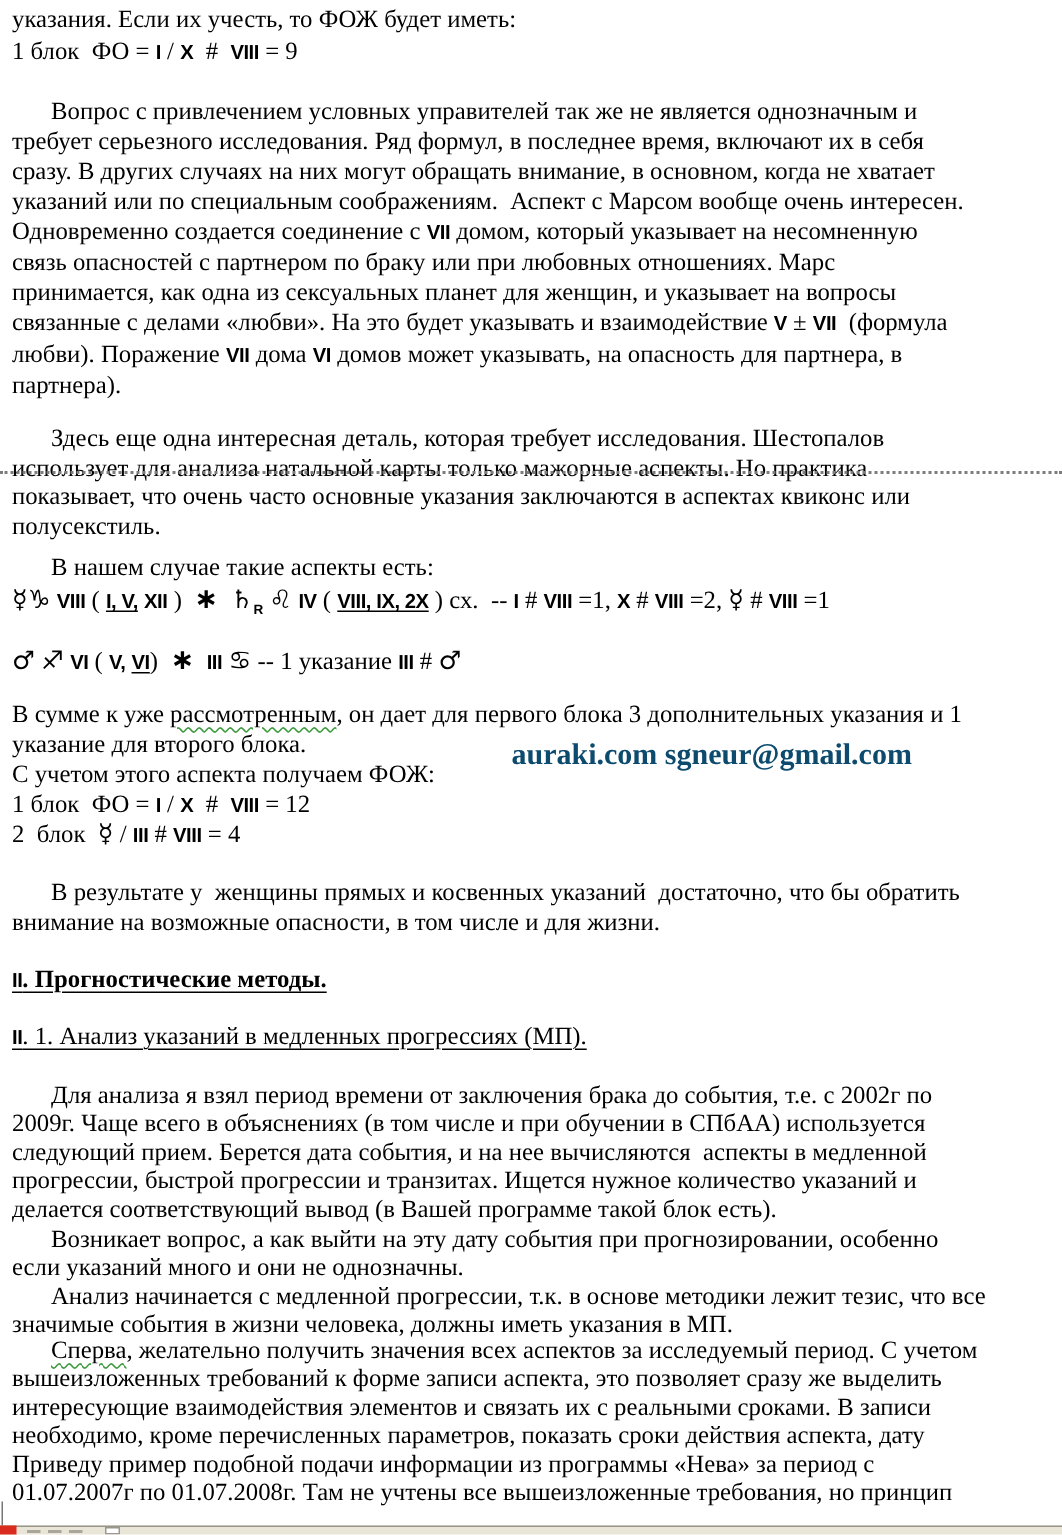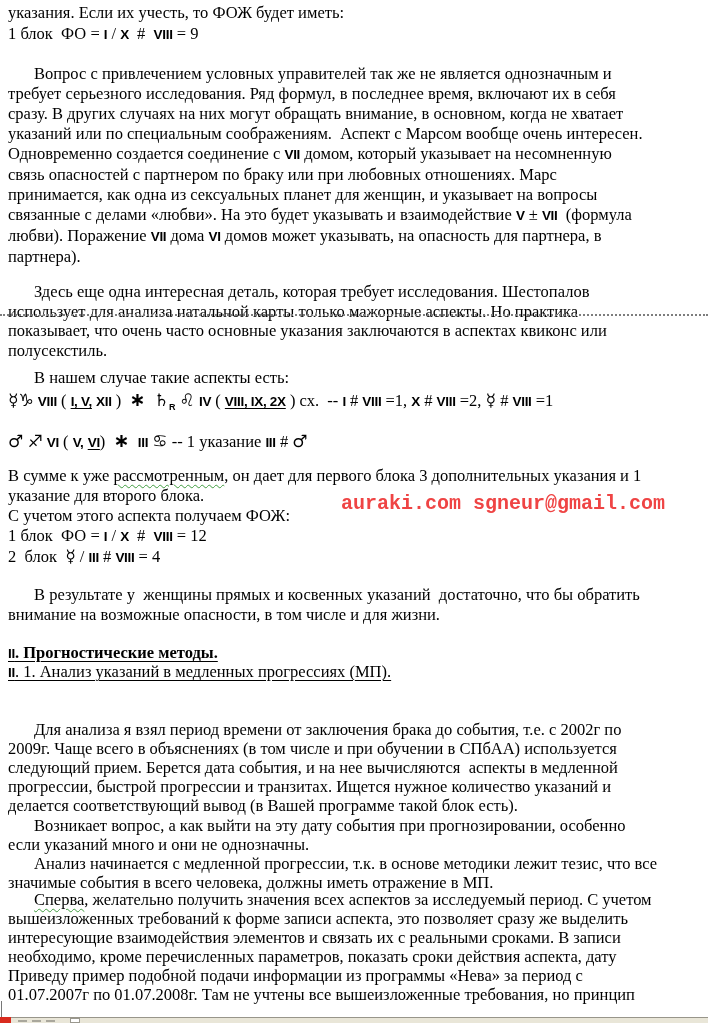--- a/index.html
+++ b/index.html
@@ -15,21 +15,21 @@
   .ind{padding-left:26px;}
   .ul{text-decoration:underline;text-underline-offset:3px;text-decoration-thickness:1px;}
   .b{font-weight:bold;}
   .rm{font-family:"Liberation Sans",sans-serif;font-weight:bold;font-size:13.5px;letter-spacing:-0.3px;}
   .rmu{font-family:"Liberation Sans",sans-serif;font-weight:bold;font-size:13.5px;letter-spacing:-0.3px;text-decoration:underline;text-underline-offset:2px;}
   .sym{font-family:"DejaVu Sans",sans-serif;font-size:17px;}
   .ast{font-family:"DejaVu Sans",sans-serif;font-weight:bold;font-size:19px;}
   .sub{font-family:"Liberation Sans",sans-serif;font-weight:bold;font-size:9px;vertical-align:sub;}
   .green{text-decoration:underline;text-decoration-style:wavy;text-decoration-color:#3f9b3f;text-decoration-thickness:1px;text-underline-offset:3px;}
   .dotted{position:absolute;left:0;top:314px;width:708px;height:0;border-top:2px dotted #7d7d7d;}
-  .watermark{position:absolute;left:341px;top:492px;font-family:Liberation Mono, monospace;font-weight:bold;font-size:20px;color:#ef4444;white-space:pre;}
+  .watermark{position:absolute;left:341px;top:492px;font-family:Liberation Serif, serif;font-weight:bold;font-size:20px;color:#0c4a6e;white-space:pre;}
   .edge-vline{position:absolute;left:1px;top:1001px;width:1px;height:16px;background:#777;}
   .strip{position:absolute;left:0;top:1017px;width:708px;height:6px;background:#e9e6d8;border-top:1px solid #98958a;}
   .strip-red{position:absolute;left:0;top:-1px;width:11px;height:7px;background:#d92b1e;}
   .strip-dash{position:absolute;top:2px;height:2px;width:9px;background:#a9a79c;}
   .d1{left:18px;} .d2{left:32px;} .d3{left:46px;}
   .strip-box{position:absolute;left:70px;top:0px;width:10px;height:5px;background:#fff;border:1px solid #9a988e;box-sizing:border-box;}
 </style>
 </head>
 <body>
 
@@ -81,37 +81,37 @@
       <div class="block" style="top: 545px; line-height: 22px;">
         <div class="line"><span>2  блок  </span><span class="sym">☿</span><span> / </span><span class="rm">III</span><span> # </span><span class="rm">VIII</span><span> = 4</span></div>
       </div>
       <div class="block" style="top: 585px; line-height: 20px;">
         <div class="line ind"><span>В результате у  женщины прямых и косвенных указаний  достаточно, что бы обратить</span></div>
         <div class="line"><span>внимание на возможные опасности, в том числе и для жизни.</span></div>
       </div>
       <div class="block" style="top: 643px; line-height: 20px;">
         <div class="line ul"><span class="rm">II</span><span class="b">. Прогностические методы.</span></div>
       </div>
-      <div class="block" style="top: 662px; line-height: 20px;">
+      <div class="block" style="top: 681px; line-height: 20px;">
         <div class="line ul"><span class="rm">II</span><span>. 1. Анализ указаний в медленных прогрессиях (МП).</span></div>
       </div>
       <div class="block" style="top: 720px; line-height: 19px;">
         <div class="line ind"><span>Для анализа я взял период времени от заключения брака до события, т.е. с 2002г по</span></div>
         <div class="line"><span>2009г. Чаще всего в объяснениях (в том числе и при обучении в СПбАА) используется</span></div>
         <div class="line"><span>следующий прием. Берется дата события, и на нее вычисляются  аспекты в медленной</span></div>
         <div class="line"><span>прогрессии, быстрой прогрессии и транзитах. Ищется нужное количество указаний и</span></div>
         <div class="line"><span>делается соответствующий вывод (в Вашей программе такой блок есть).</span></div>
       </div>
       <div class="block" style="top: 816px; line-height: 19px;">
         <div class="line ind"><span>Возникает вопрос, а как выйти на эту дату события при прогнозировании, особенно</span></div>
         <div class="line"><span>если указаний много и они не однозначны.</span></div>
       </div>
       <div class="block" style="top: 854px; line-height: 19px;">
         <div class="line ind"><span>Анализ начинается с медленной прогрессии, т.к. в основе методики лежит тезис, что все</span></div>
-        <div class="line"><span>значимые события в всего человека, должны иметь отражение в МП.</span></div>
+        <div class="line"><span>значимые события в жизни человека, должны иметь указания в МП.</span></div>
       </div>
       <div class="block" style="top: 890px; line-height: 19px;">
         <div class="line ind"><span class="green">Сперва</span><span>, желательно получить значения всех аспектов за исследуемый период. С учетом</span></div>
         <div class="line"><span>вышеизложенных требований к форме записи аспекта, это позволяет сразу же выделить</span></div>
         <div class="line"><span>интересующие взаимодействия элементов и связать их с реальными сроками. В записи</span></div>
         <div class="line"><span>необходимо, кроме перечисленных параметров, показать сроки действия аспекта, дату</span></div>
         <div class="line"><span>Приведу пример подобной подачи информации из программы «Нева» за период с</span></div>
         <div class="line"><span>01.07.2007г по 01.07.2008г. Там не учтены все вышеизложенные требования, но принцип</span></div>
       </div>
     </div>

